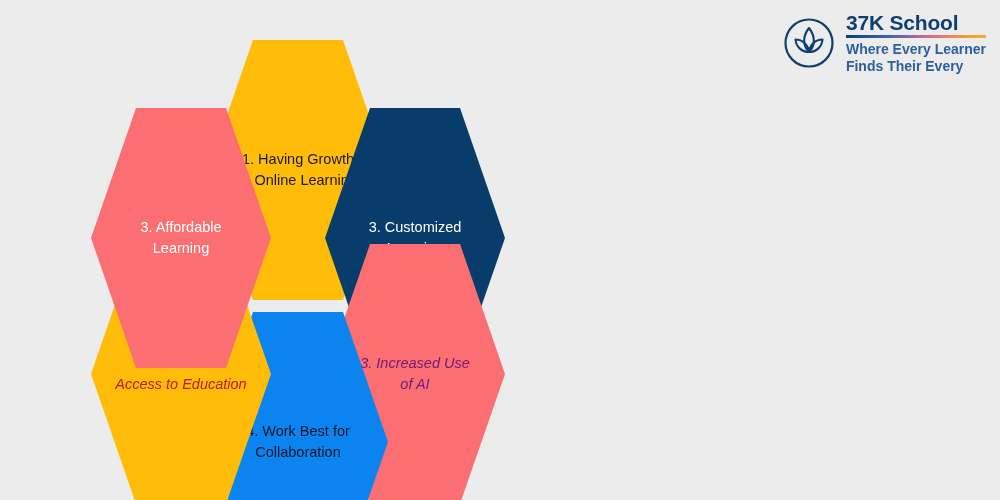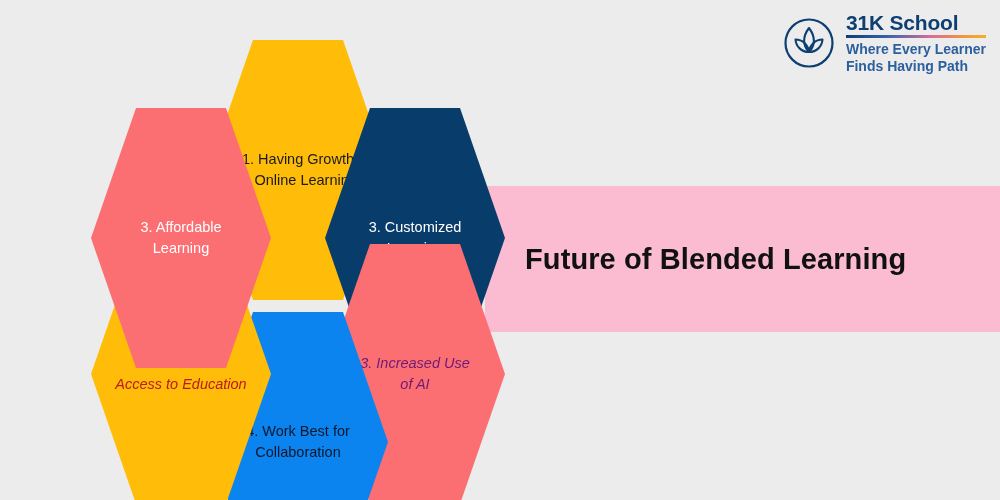--- a/index.html
+++ b/index.html
@@ -70,23 +70,20 @@
   .hex-3 { left:325px; top:244px; }
   .hex-4 { left:208px; top:312px; }
   .hex-5 { left:91px;  top:244px; }
   .hex-6 { left:91px;  top:108px; }
 </style>
 </head>
 <body style="background: rgb(236, 236, 236);">
 
 <div id="stage">
 
-  <div class="banner" style="background: rgb(251, 188, 209);">
-    <div class="banner-title" style="color: rgb(17, 17, 17);">Future of Blended Learning</div>
-  </div>
 
   <div class="hex-grid">
 
     <div class="hex hex-1 dark-text" style="background: rgb(255, 188, 8);">
       <div class="hex-label" style="color: rgb(26, 26, 26);">1. Having Growth
 in Online Learning</div>
     </div>
 
     <div class="hex hex-2 light-text" style="background: rgb(8, 61, 107);">
       <div class="hex-label" style="color: rgb(255, 255, 255);">3. Customized
@@ -118,20 +115,20 @@
   <div class="logo-block">
     <span class="logo-mark">
       <svg viewBox="0 0 52 52" width="52" height="52" aria-hidden="true">
         <circle cx="26" cy="26" r="23.5" fill="none" stroke="#0d3f73" stroke-width="2.2"></circle>
         <path d="M26 11 C19.5 19.5 19.5 28.5 26 35 C32.5 28.5 32.5 19.5 26 11 Z" fill="none" stroke="#0d3f73" stroke-width="2.1" stroke-linejoin="round"></path>
         <path d="M26 35 C18.5 35 13 29.5 12.5 22.5 C19.5 22.5 25 27.5 26 35 Z" fill="none" stroke="#0d3f73" stroke-width="2.1" stroke-linejoin="round"></path>
         <path d="M26 35 C33.5 35 39 29.5 39.5 22.5 C32.5 22.5 27 27.5 26 35 Z" fill="none" stroke="#0d3f73" stroke-width="2.1" stroke-linejoin="round"></path>
       </svg>
     </span>
     <span class="logo-text">
-      <span class="logo-name" style="color: rgb(13, 63, 115);">31K School</span>
+      <span class="logo-name" style="color: rgb(13, 63, 115);">37K School</span>
       <span class="logo-rule"></span>
       <span class="logo-tag" style="color: rgb(43, 95, 158);">Where Every Learner</span>
-      <span class="logo-tag" style="color: rgb(43, 95, 158);">Finds Having Path</span>
+      <span class="logo-tag" style="color: rgb(43, 95, 158);">Finds Their Every</span>
     </span>
   </div>
 
 </div>
 
 </body></html>

